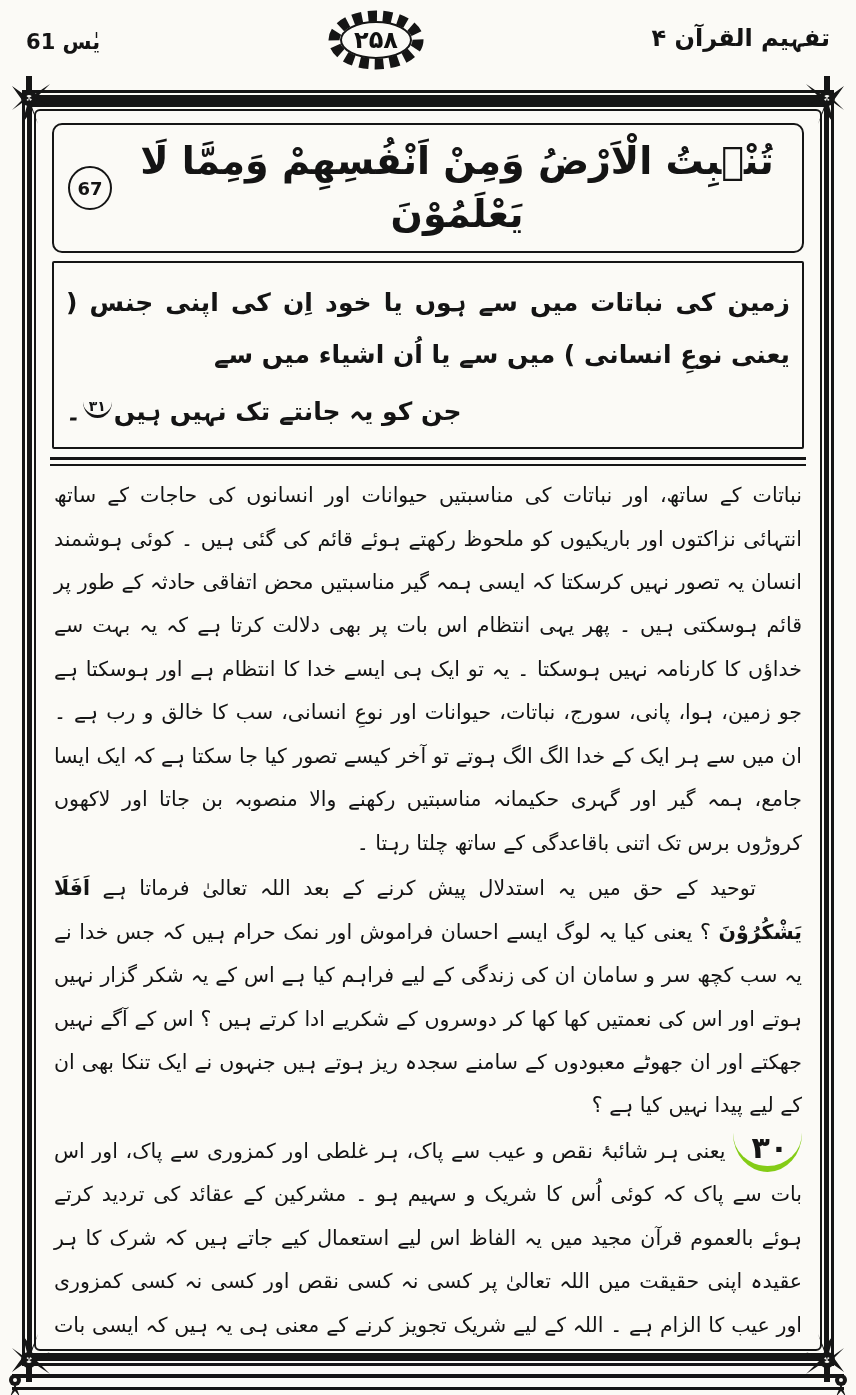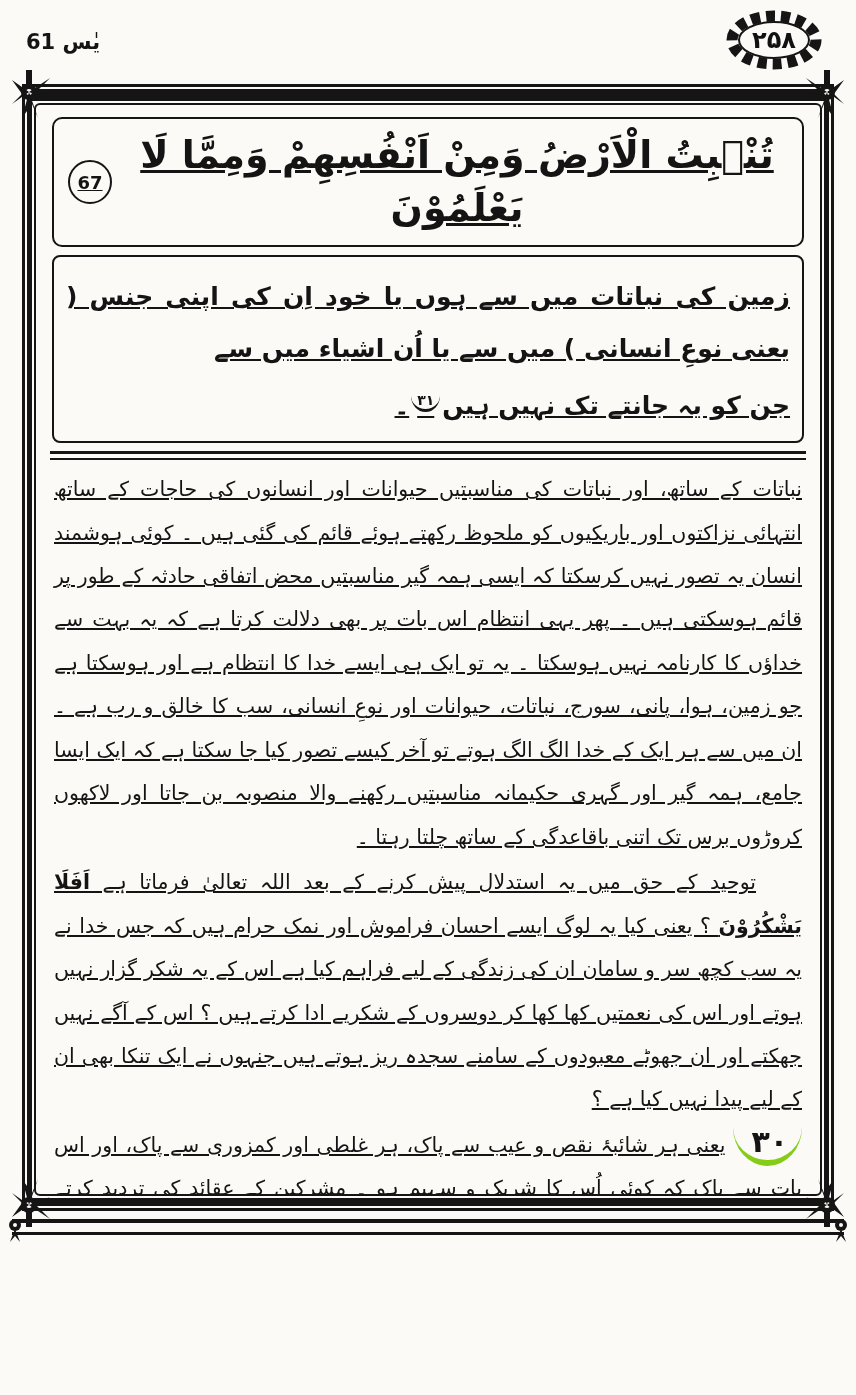--- a/index.html
+++ b/index.html
@@ -23,23 +23,22 @@
   }
   .head-title.left{margin-top:20px;font-size:21px;}
   .medallion{flex:0 0 auto;margin-top:-4px;}
   .medallion text{
     font-size:24px;font-weight:bold;fill:#111;
     font-family:"DejaVu Sans",sans-serif;
   }
   
   .frame-area{
     position:relative;
-    margin:18px 22px 0 22px;
-    height:1127px;
-    text-decoration:underline;
+    margin:24px 22px 0 22px;
+    height:1276px;
   }
   .f-outer{
     border:3px solid #151515;height:100%;box-sizing:border-box;
   }
   .f-mid{
     margin:2px;border:solid #151515;border-width:12px 5px 8px 5px;
     height:calc(100% - 4px);box-sizing:border-box;
   }
   .f-inner{
     margin:2px;border:2px solid #151515;border-radius:6px;
@@ -61,26 +60,26 @@
   .verse-text{
     font-size:38px;font-weight:bold;line-height:1.4;text-align:center;
   }
   .verse-num{
     flex:0 0 auto;width:40px;height:40px;border:2px solid #151515;
     border-radius:50%;display:flex;align-items:center;justify-content:center;
     font-size:18px;font-weight:bold;
   }
   
   .trans-box{
-    border:2px solid #151515;border-radius:8px;
+    border:2px solid #151515;border-radius:2px;
     margin:0 2px;padding:14px 12px 10px 12px;
     font-size:25px;font-weight:bold;line-height:2.05;
   }
   .trans-line1{text-align:justify;}
-  .trans-line2{text-align:right;margin-top:6px;}
+  .trans-line2{text-align:left;margin-top:6px;}
   .trans-line2 sup{
     font-size:14px;border-bottom:3px solid #151515;
     border-radius:0 0 60% 60% / 0 0 100% 100%;
     padding:0 6px 1px 6px;margin:0 2px;
   }
   
   .section-divider{
     height:4px;border-top:3px solid #151515;border-bottom:2px solid #151515;
     margin:8px 0 6px 0;
   }
@@ -106,20 +105,21 @@
     border-top:4px solid #151515;border-bottom:3px solid #151515;
   }
   .tassel{position:absolute;width:22px;height:26px;top:-6px;}
   .tassel.l{left:-8px;}
   .tassel.r{right:-8px;transform:scaleX(-1);}
 </style>
 </head>
 <body>
 
 <div class="page-header">
+  <div class="head-title right">تفہیم القرآن ۴</div>
 
   <svg class="medallion" width="112" height="68" viewBox="0 0 112 68" aria-hidden="true">
     <ellipse cx="56" cy="34" rx="42" ry="24" fill="none" stroke="#151515" stroke-width="11" stroke-dasharray="9 6"></ellipse>
     <ellipse cx="56" cy="34" rx="35" ry="18" fill="#fbfaf6" stroke="#151515" stroke-width="2"></ellipse>
     <text x="56" y="42" text-anchor="middle">۲۵۸</text>
   </svg>
 
   <div class="head-title left">یٰس 61</div>
 </div>
 

